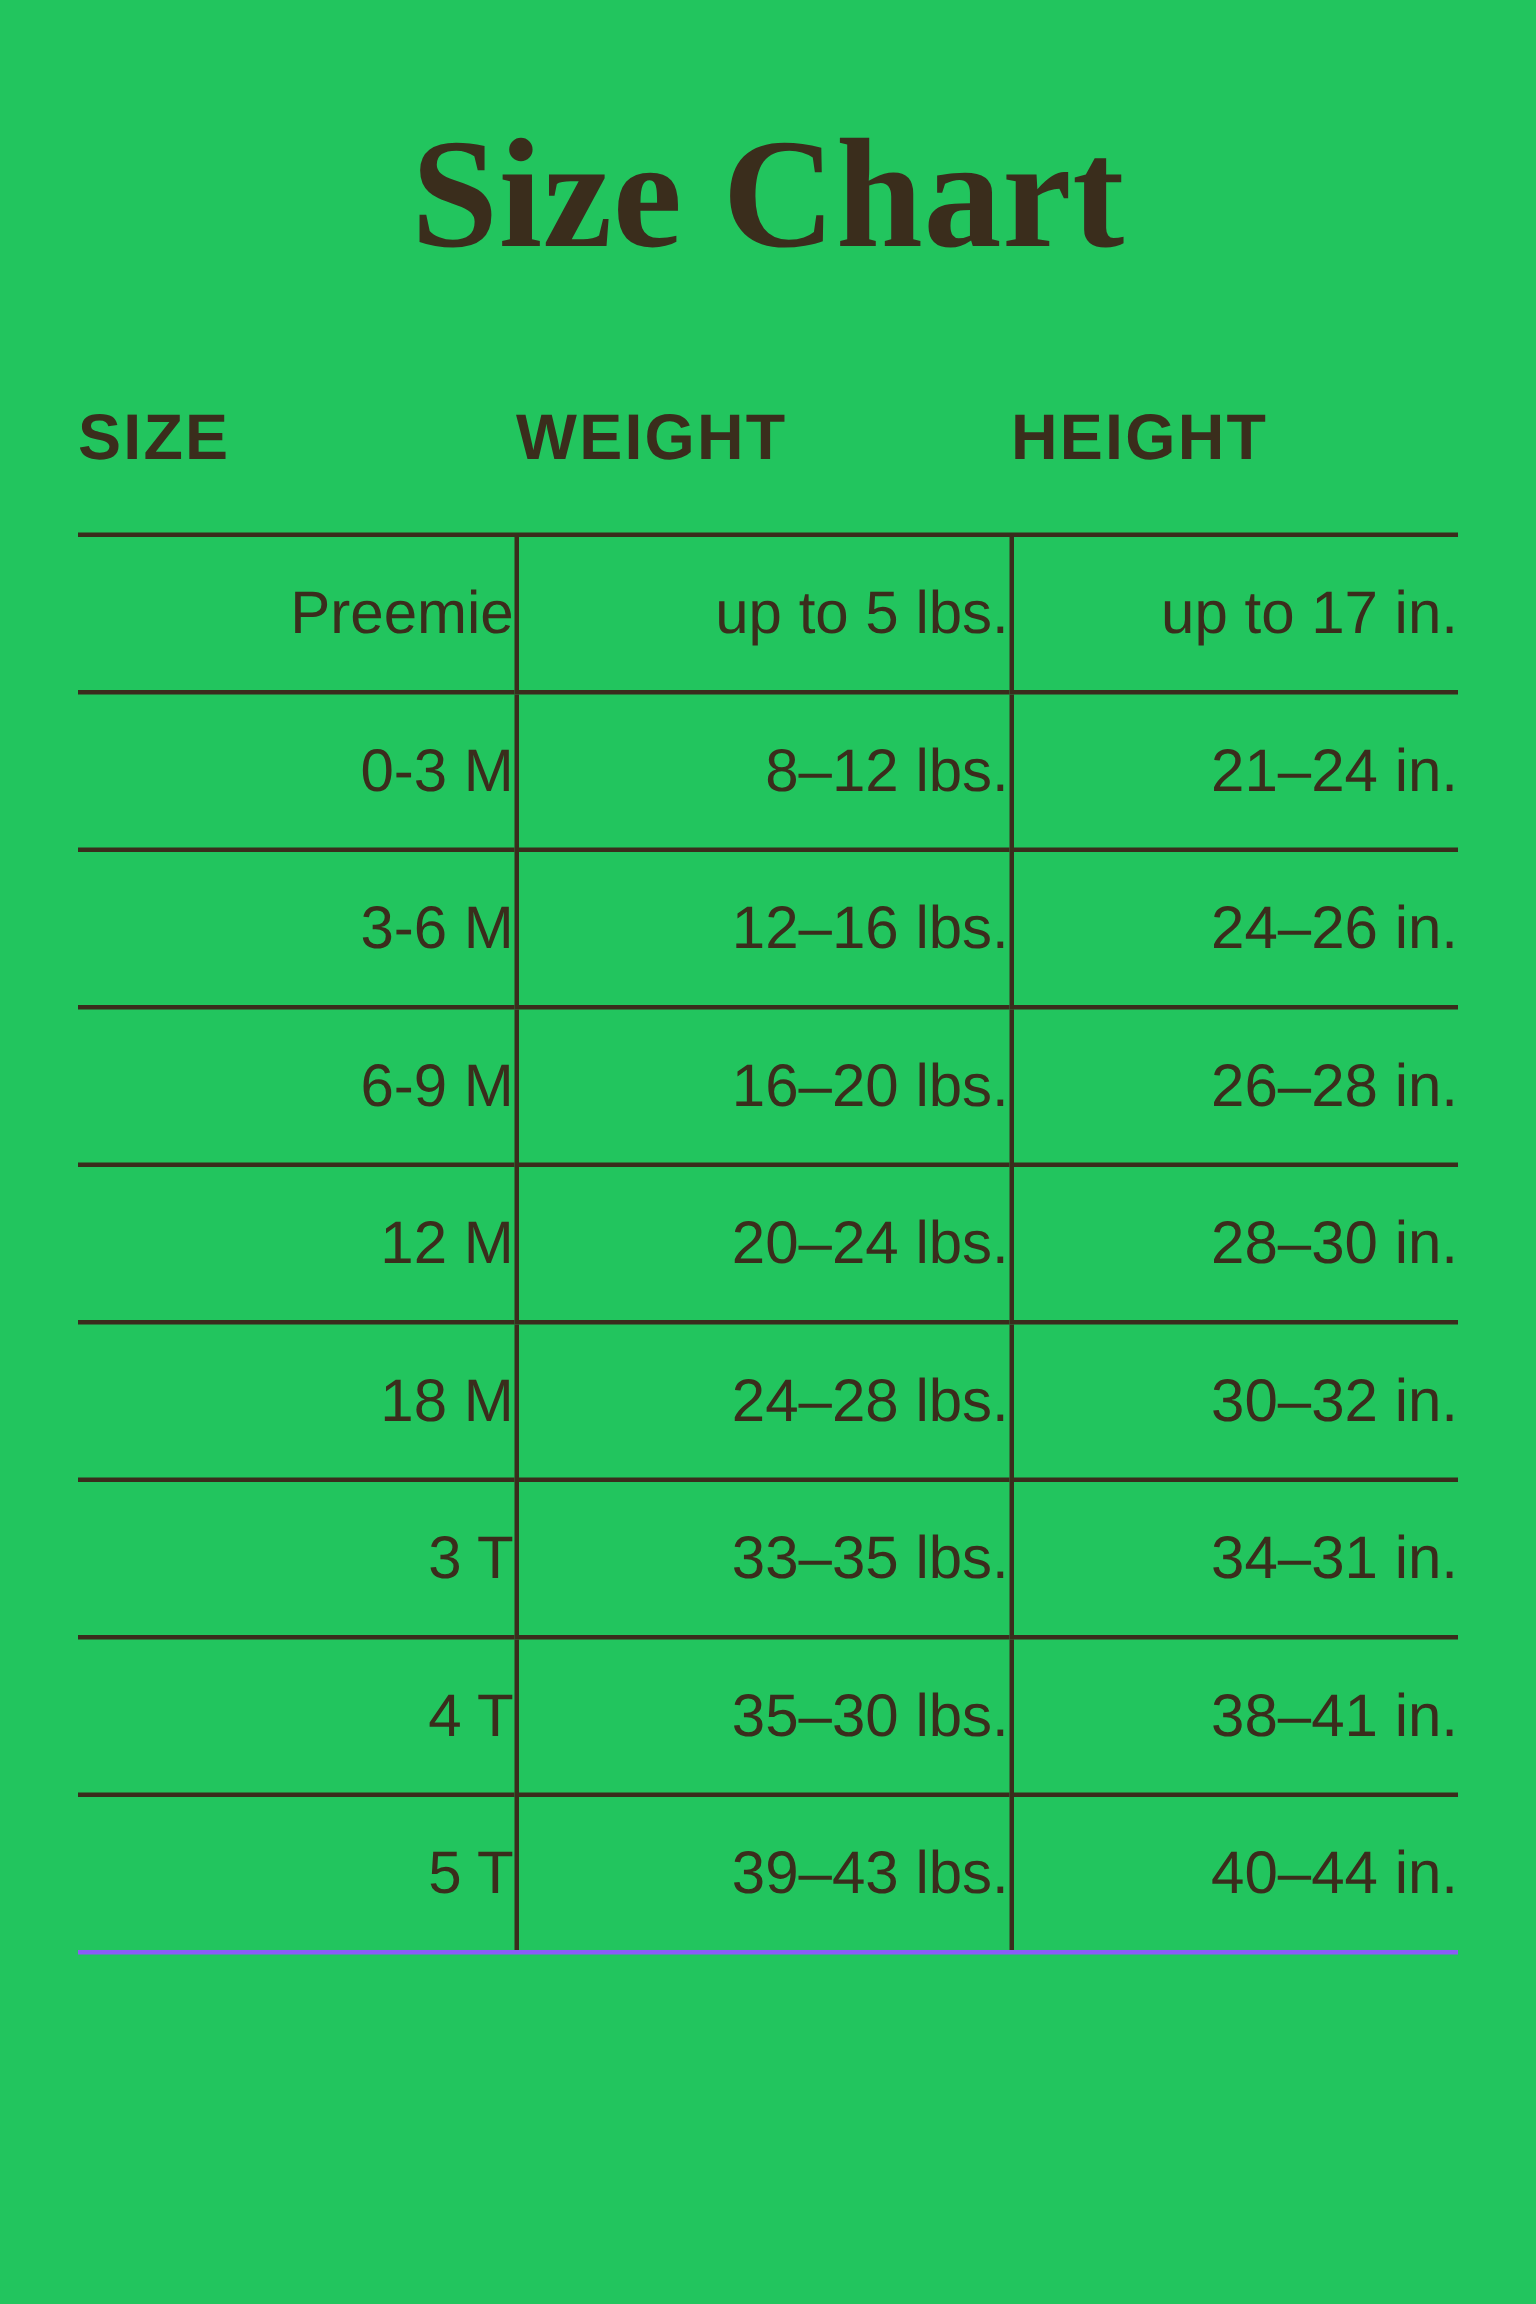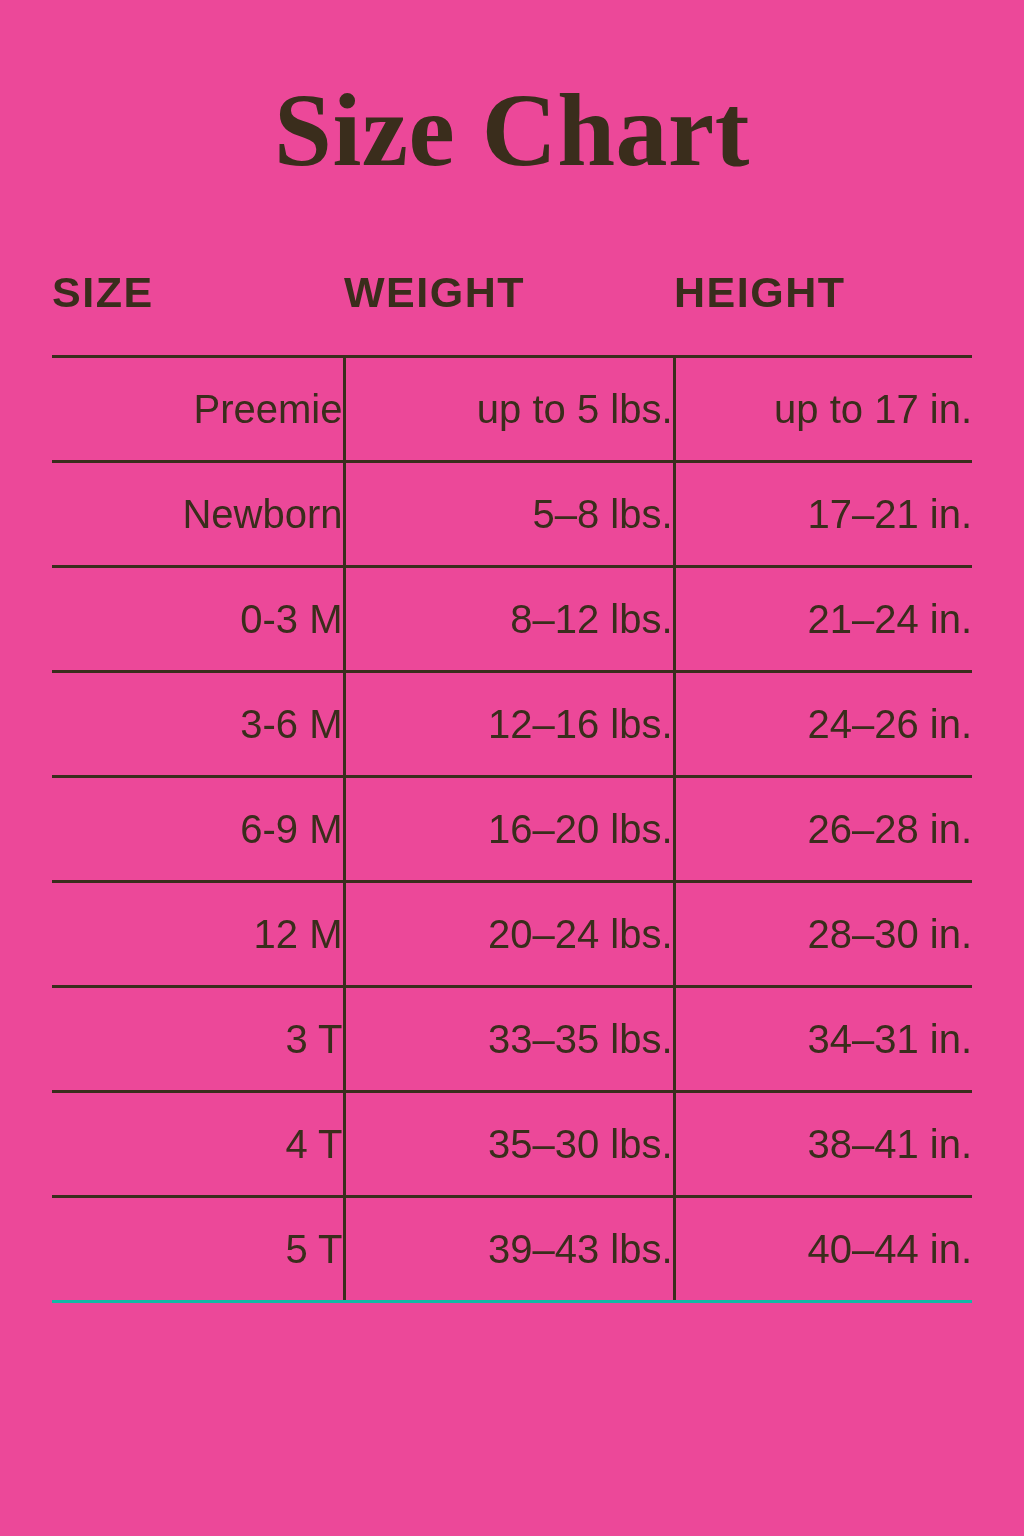--- a/index.html
+++ b/index.html
@@ -11,21 +11,21 @@
     height: 1536px;
     background: #f3ece1;
     font-family: "Liberation Sans", sans-serif;
     color: #3b2f1e;
     overflow: hidden;
   }
   .page {
     width: 1024px;
     height: 1536px;
     position: relative;
-    background: #ec4899;
+    background: #22c55e;
     box-sizing: border-box;
   }
   .title {
     text-align: center;
     font-family: "Liberation Serif", serif;
     font-weight: bold;
     font-size: 104px;
     line-height: 1;
     letter-spacing: 0.5px;
     color: #3a2d1c;
@@ -63,21 +63,21 @@
     text-align: right;
     height: 102px;
     padding: 0;
     border-top: 3px solid #3a2d1c;
   }
   table.size-chart td.col-weight,
   table.size-chart td.col-height {
     border-left: 3px solid #3a2d1c;
   }
   table.size-chart tbody tr:last-child td {
-    border-bottom: 3px solid #14b8a6;
+    border-bottom: 3px solid #8b5cf6;
   }
 </style>
 </head>
 <body>
 
 <div class="page">
   <h1 class="title">Size Chart</h1>
 
   <table class="size-chart">
     <colgroup>
@@ -92,43 +92,43 @@
         <th>HEIGHT</th>
       </tr>
     </thead>
     <tbody>
       <tr>
         <td class="col-size">Preemie</td>
         <td class="col-weight">up to 5 lbs.</td>
         <td class="col-height">up to 17 in.</td>
       </tr>
       <tr>
-        <td class="col-size">Newborn</td>
-        <td class="col-weight">5–8 lbs.</td>
-        <td class="col-height">17–21 in.</td>
-      </tr>
-      <tr>
         <td class="col-size">0-3 M</td>
         <td class="col-weight">8–12 lbs.</td>
         <td class="col-height">21–24 in.</td>
       </tr>
       <tr>
         <td class="col-size">3-6 M</td>
         <td class="col-weight">12–16 lbs.</td>
         <td class="col-height">24–26 in.</td>
       </tr>
       <tr>
         <td class="col-size">6-9 M</td>
         <td class="col-weight">16–20 lbs.</td>
         <td class="col-height">26–28 in.</td>
       </tr>
       <tr>
         <td class="col-size">12 M</td>
         <td class="col-weight">20–24 lbs.</td>
         <td class="col-height">28–30 in.</td>
+      </tr>
+      <tr>
+        <td class="col-size">18 M</td>
+        <td class="col-weight">24–28 lbs.</td>
+        <td class="col-height">30–32 in.</td>
       </tr>
       <tr>
         <td class="col-size">3 T</td>
         <td class="col-weight">33–35 lbs.</td>
         <td class="col-height">34–31 in.</td>
       </tr>
       <tr>
         <td class="col-size">4 T</td>
         <td class="col-weight">35–30 lbs.</td>
         <td class="col-height">38–41 in.</td>

